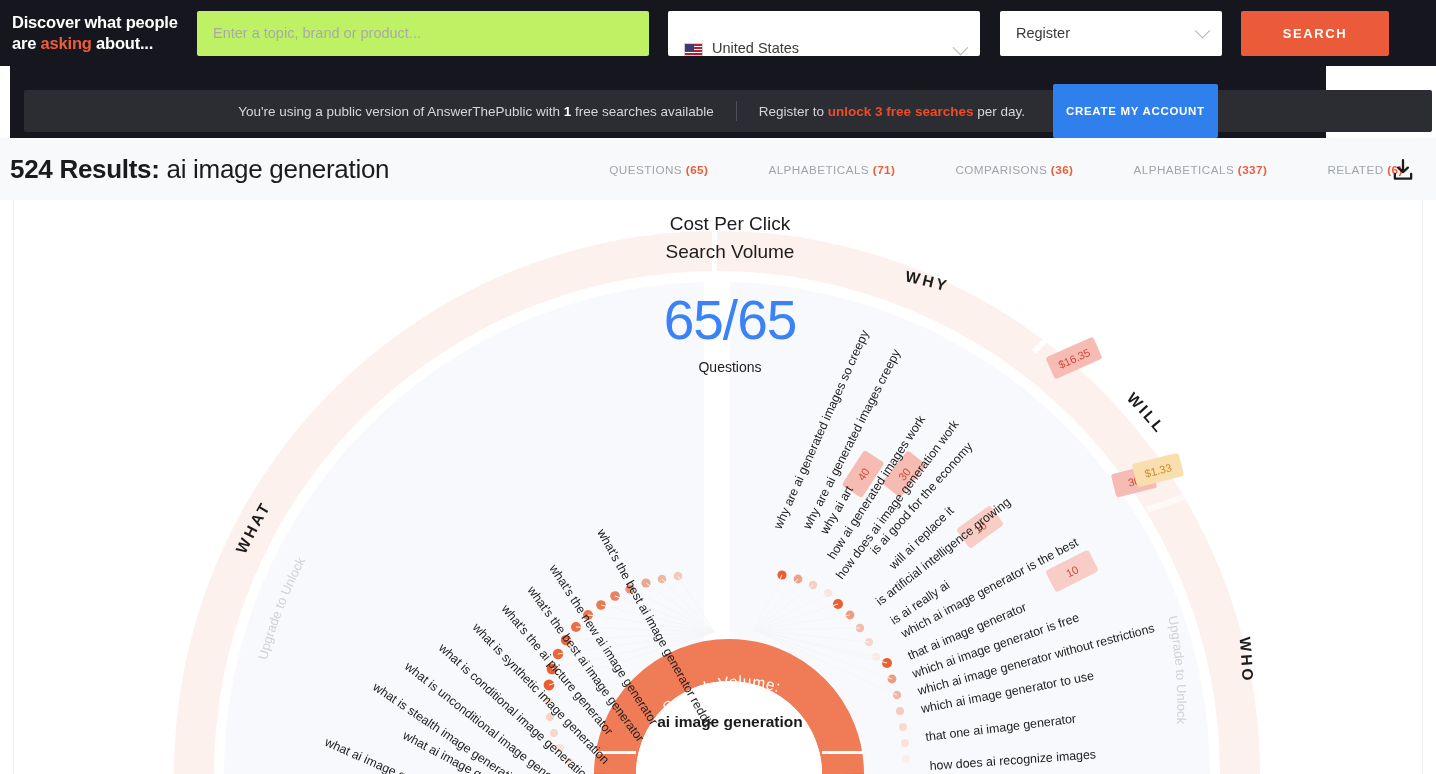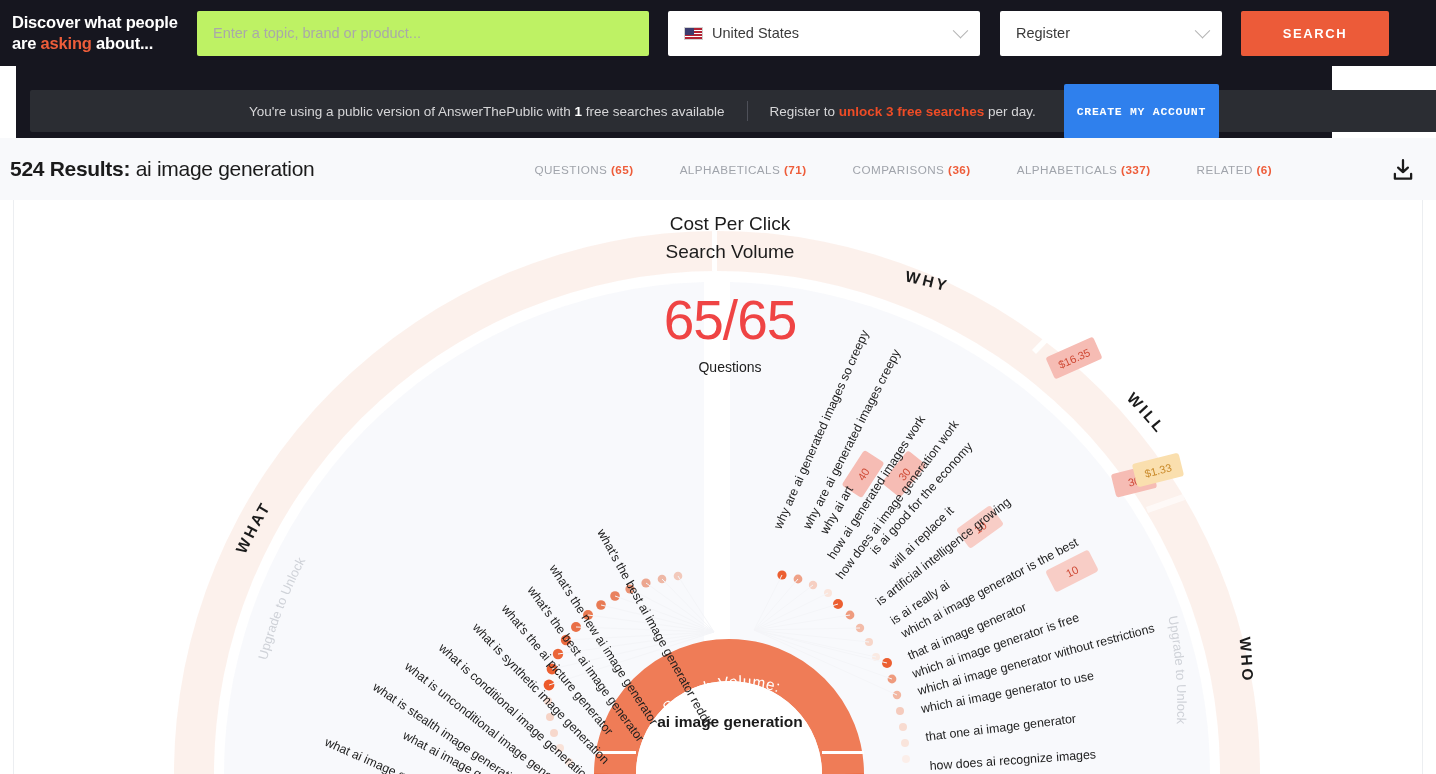--- a/index.html
+++ b/index.html
@@ -35,21 +35,21 @@
     padding: 0 16px;
   }
   .search-input::placeholder { color: #a9a9a9; }
 
   .sel {
     height: 45px; background: #ffffff; border-radius: 2px;
     display: flex; align-items: center;
     padding: 0 14px 0 16px; cursor: pointer;
     position: relative;
   }
-  .sel-country { width: 312px; margin-left: 19px; }
+  .sel-country { width: 312px; margin-left: 19px; align-items: flex-end; }
   .sel-lang    { width: 222px; margin-left: 20px; }
   .sel-text { font-size: 14.5px; color: #3a3a3a; flex: 1; }
   .flag {
     width: 19px; height: 13px; margin-right: 9px;
     display: inline-block; position: relative;
     background: linear-gradient(to bottom,
       #b22234 0 14.3%, #ffffff 14.3% 28.6%, #b22234 28.6% 42.9%,
       #ffffff 42.9% 57.2%, #b22234 57.2% 71.5%, #ffffff 71.5% 85.8%,
       #b22234 85.8% 100%);
     border: 0.5px solid #d0d0d0;
@@ -68,21 +68,21 @@
   .search-btn {
     width: 148px; height: 45px; margin-left: 19px;
     background: #ec5b39; border: none; cursor: pointer;
     color: #ffffff; font-size: 13px; font-weight: bold;
     letter-spacing: 1.6px; font-family: "Liberation Sans", sans-serif;
     border-radius: 2px;
   }
 
   
   .notice-wrap {
-    position: absolute; top: 66px; left: 16px;
+    position: absolute; top: 66px; left: 10px;
     width: 1316px; height: 72px;
     background: #16161f;
   }
   .notice {
     position: absolute; top: 24px; left: 14px;
     width: 1408px; height: 42px;
     background: #2b2d33; border-radius: 2px;
     display: flex; align-items: center; justify-content: center;
     gap: 0;
   }
@@ -92,39 +92,39 @@
     width: 1px; height: 20px; background: #4e5059;
     margin: 0 22px;
   }
   .notice-reg { font-size: 13.5px; color: #d6d6d8; }
   .notice-reg .hl { color: #ee4c26; font-weight: bold; }
   .acct-btn {
     margin-left: 28px;
     background: #2f80ed; border: none; cursor: pointer;
     color: #ffffff; font-size: 11.5px; font-weight: bold;
     letter-spacing: 0.7px; padding: 21px 13px; border-radius: 2px;
-    font-family: Liberation Mono, monospace;
+    font-family: Liberation Sans, sans-serif;
   }
 
   
   .results-bar {
     position: absolute; top: 138px; left: 0;
     width: 1436px; height: 62px;
     background: #f8f9fb;
     display: flex; align-items: center;
   }
   .results-title {
     margin-left: 10px;
-    font-size: 21px; color: #1b1b1b; letter-spacing: -0.3px;
+    font-size: 26px; color: #1b1b1b; letter-spacing: -0.3px;
     white-space: nowrap;
   }
   .results-title b { font-weight: bold; }
   .results-title .kw { font-weight: normal; }
 
-  .tabs { display: flex; align-items: center; margin-left: 198px; gap: 2px; }
+  .tabs { display: flex; align-items: center; margin-left: 198px; gap: 16px; }
   .tab {
     font-size: 11.7px; letter-spacing: 0.45px;
     color: #a0a4ab; cursor: pointer; white-space: nowrap;
     padding: 0 22px;
   }
   .tab .cnt { color: #ee5d3a; font-weight: bold; }
   .dl-icon {
     position: absolute; right: 20px; top: 19px;
     width: 26px; height: 26px; cursor: pointer;
   }
@@ -146,21 +146,21 @@
   svg.wheel { position: absolute; top: 0; left: 0; }
 
   .lbl-cpc, .lbl-sv {
     position: absolute; text-align: center; width: 200px;
     left: 616px; font-size: 19px; color: #1c1c1c;
   }
   .lbl-cpc { top: 13px; }
   .lbl-sv  { top: 41px; }
   .big-count {
     position: absolute; left: 516px; top: 90px; width: 400px;
-    text-align: center; font-size: 55px; color: #ef4444;
+    text-align: center; font-size: 55px; color: #3b82f6;
     letter-spacing: -1px; line-height: 60px;
   }
   .lbl-questions {
     position: absolute; left: 616px; top: 159px; width: 200px;
     text-align: center; font-size: 14px; color: #1c1c1c;
   }
   .center-kw {
     position: absolute; left: 640px; top: 511px; width: 152px;
     text-align: center; font-size: 15.5px; font-weight: bold;
     color: #1a1a1a; line-height: 21px;

